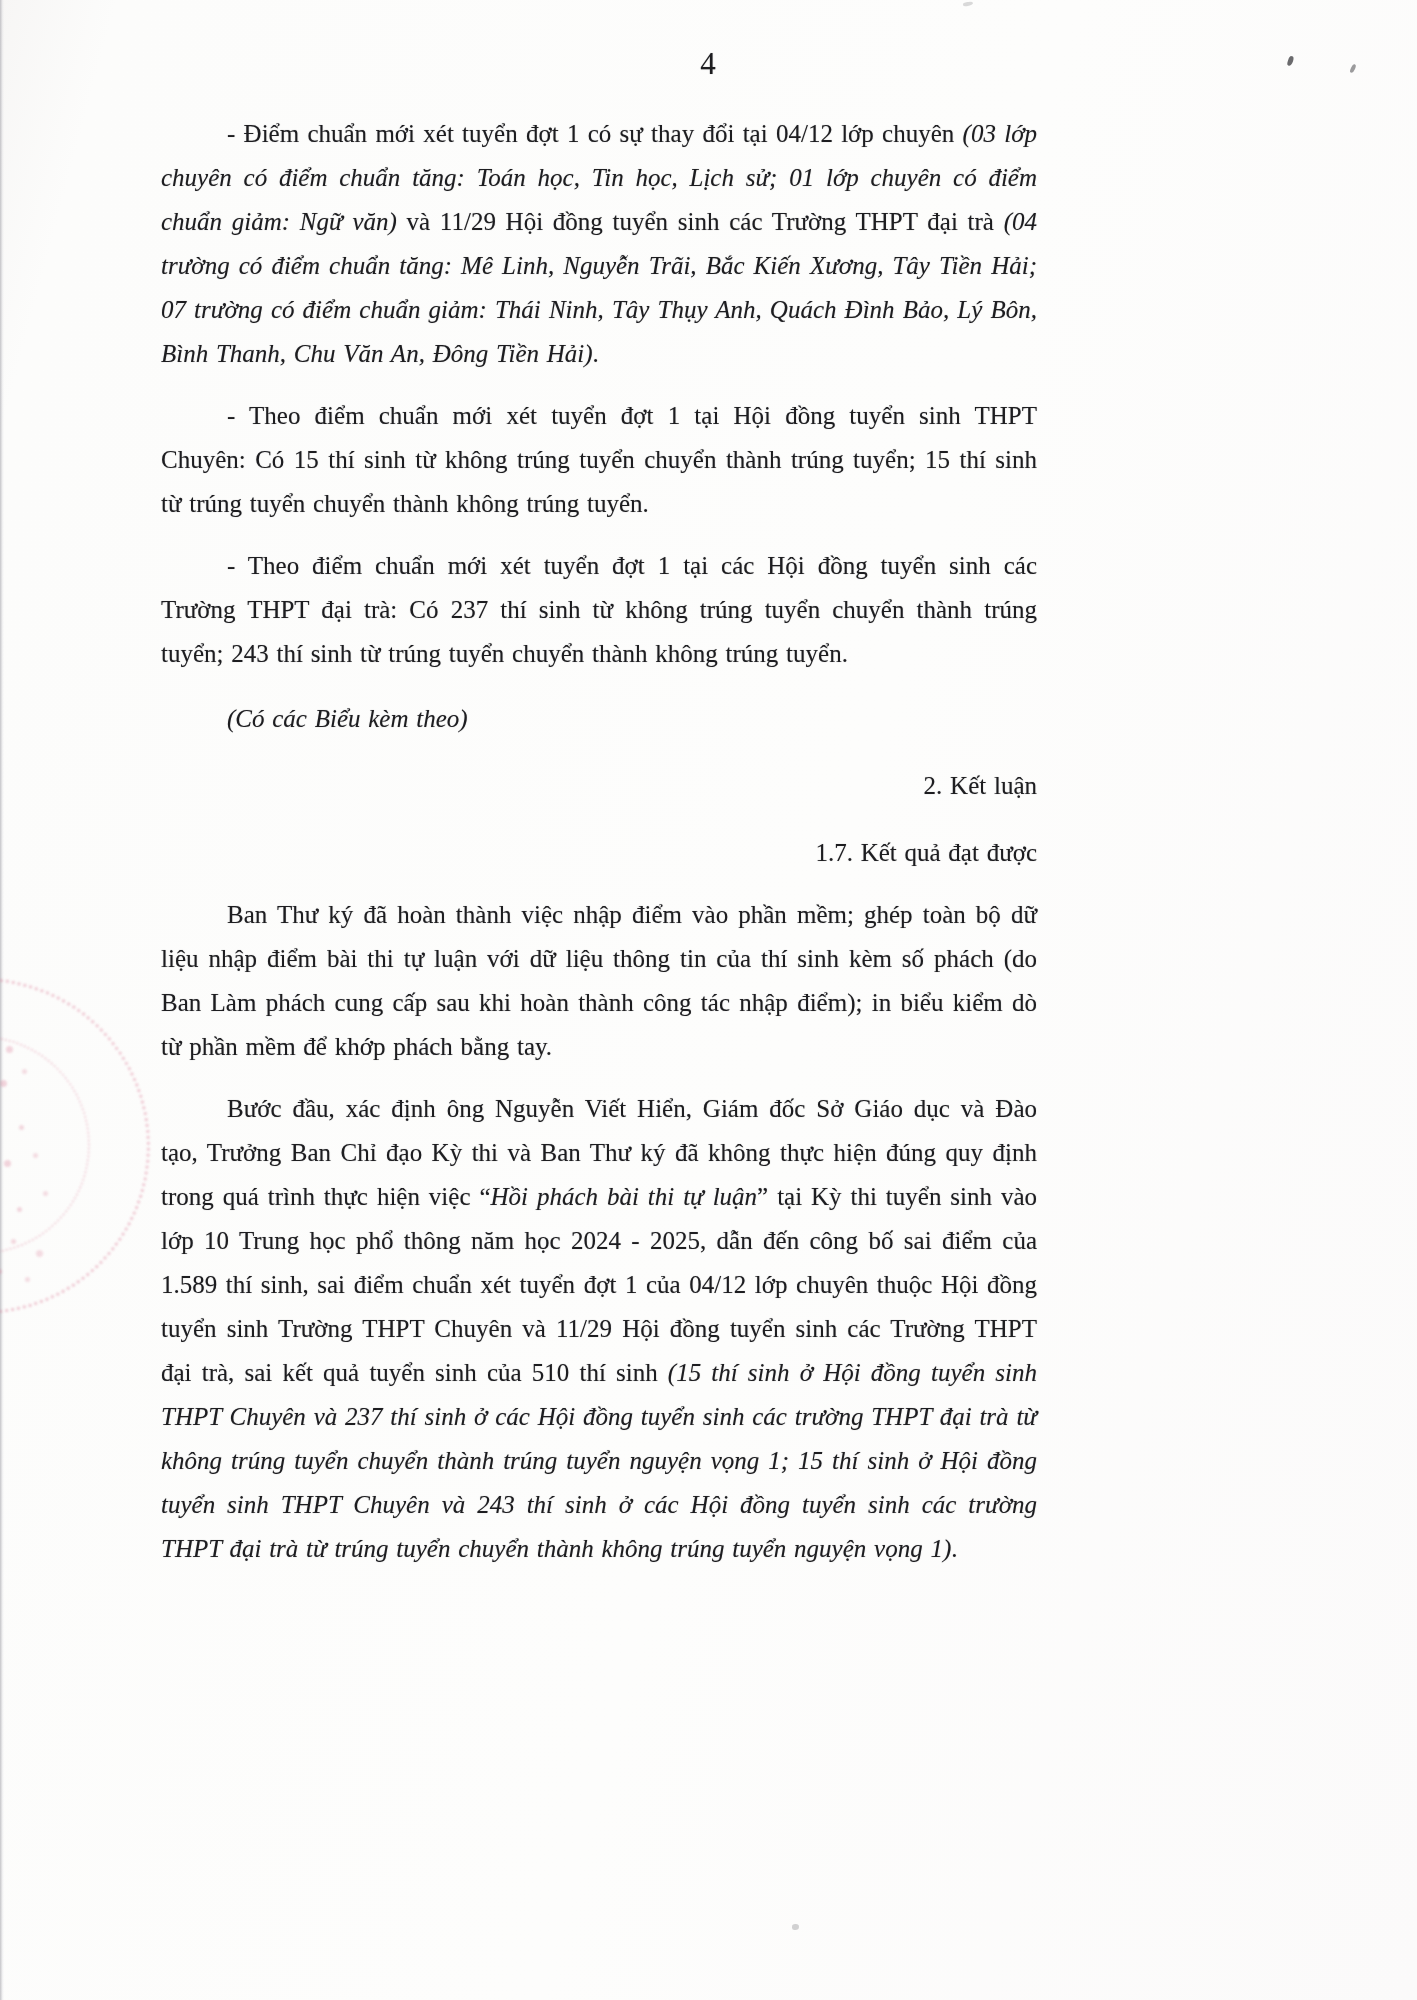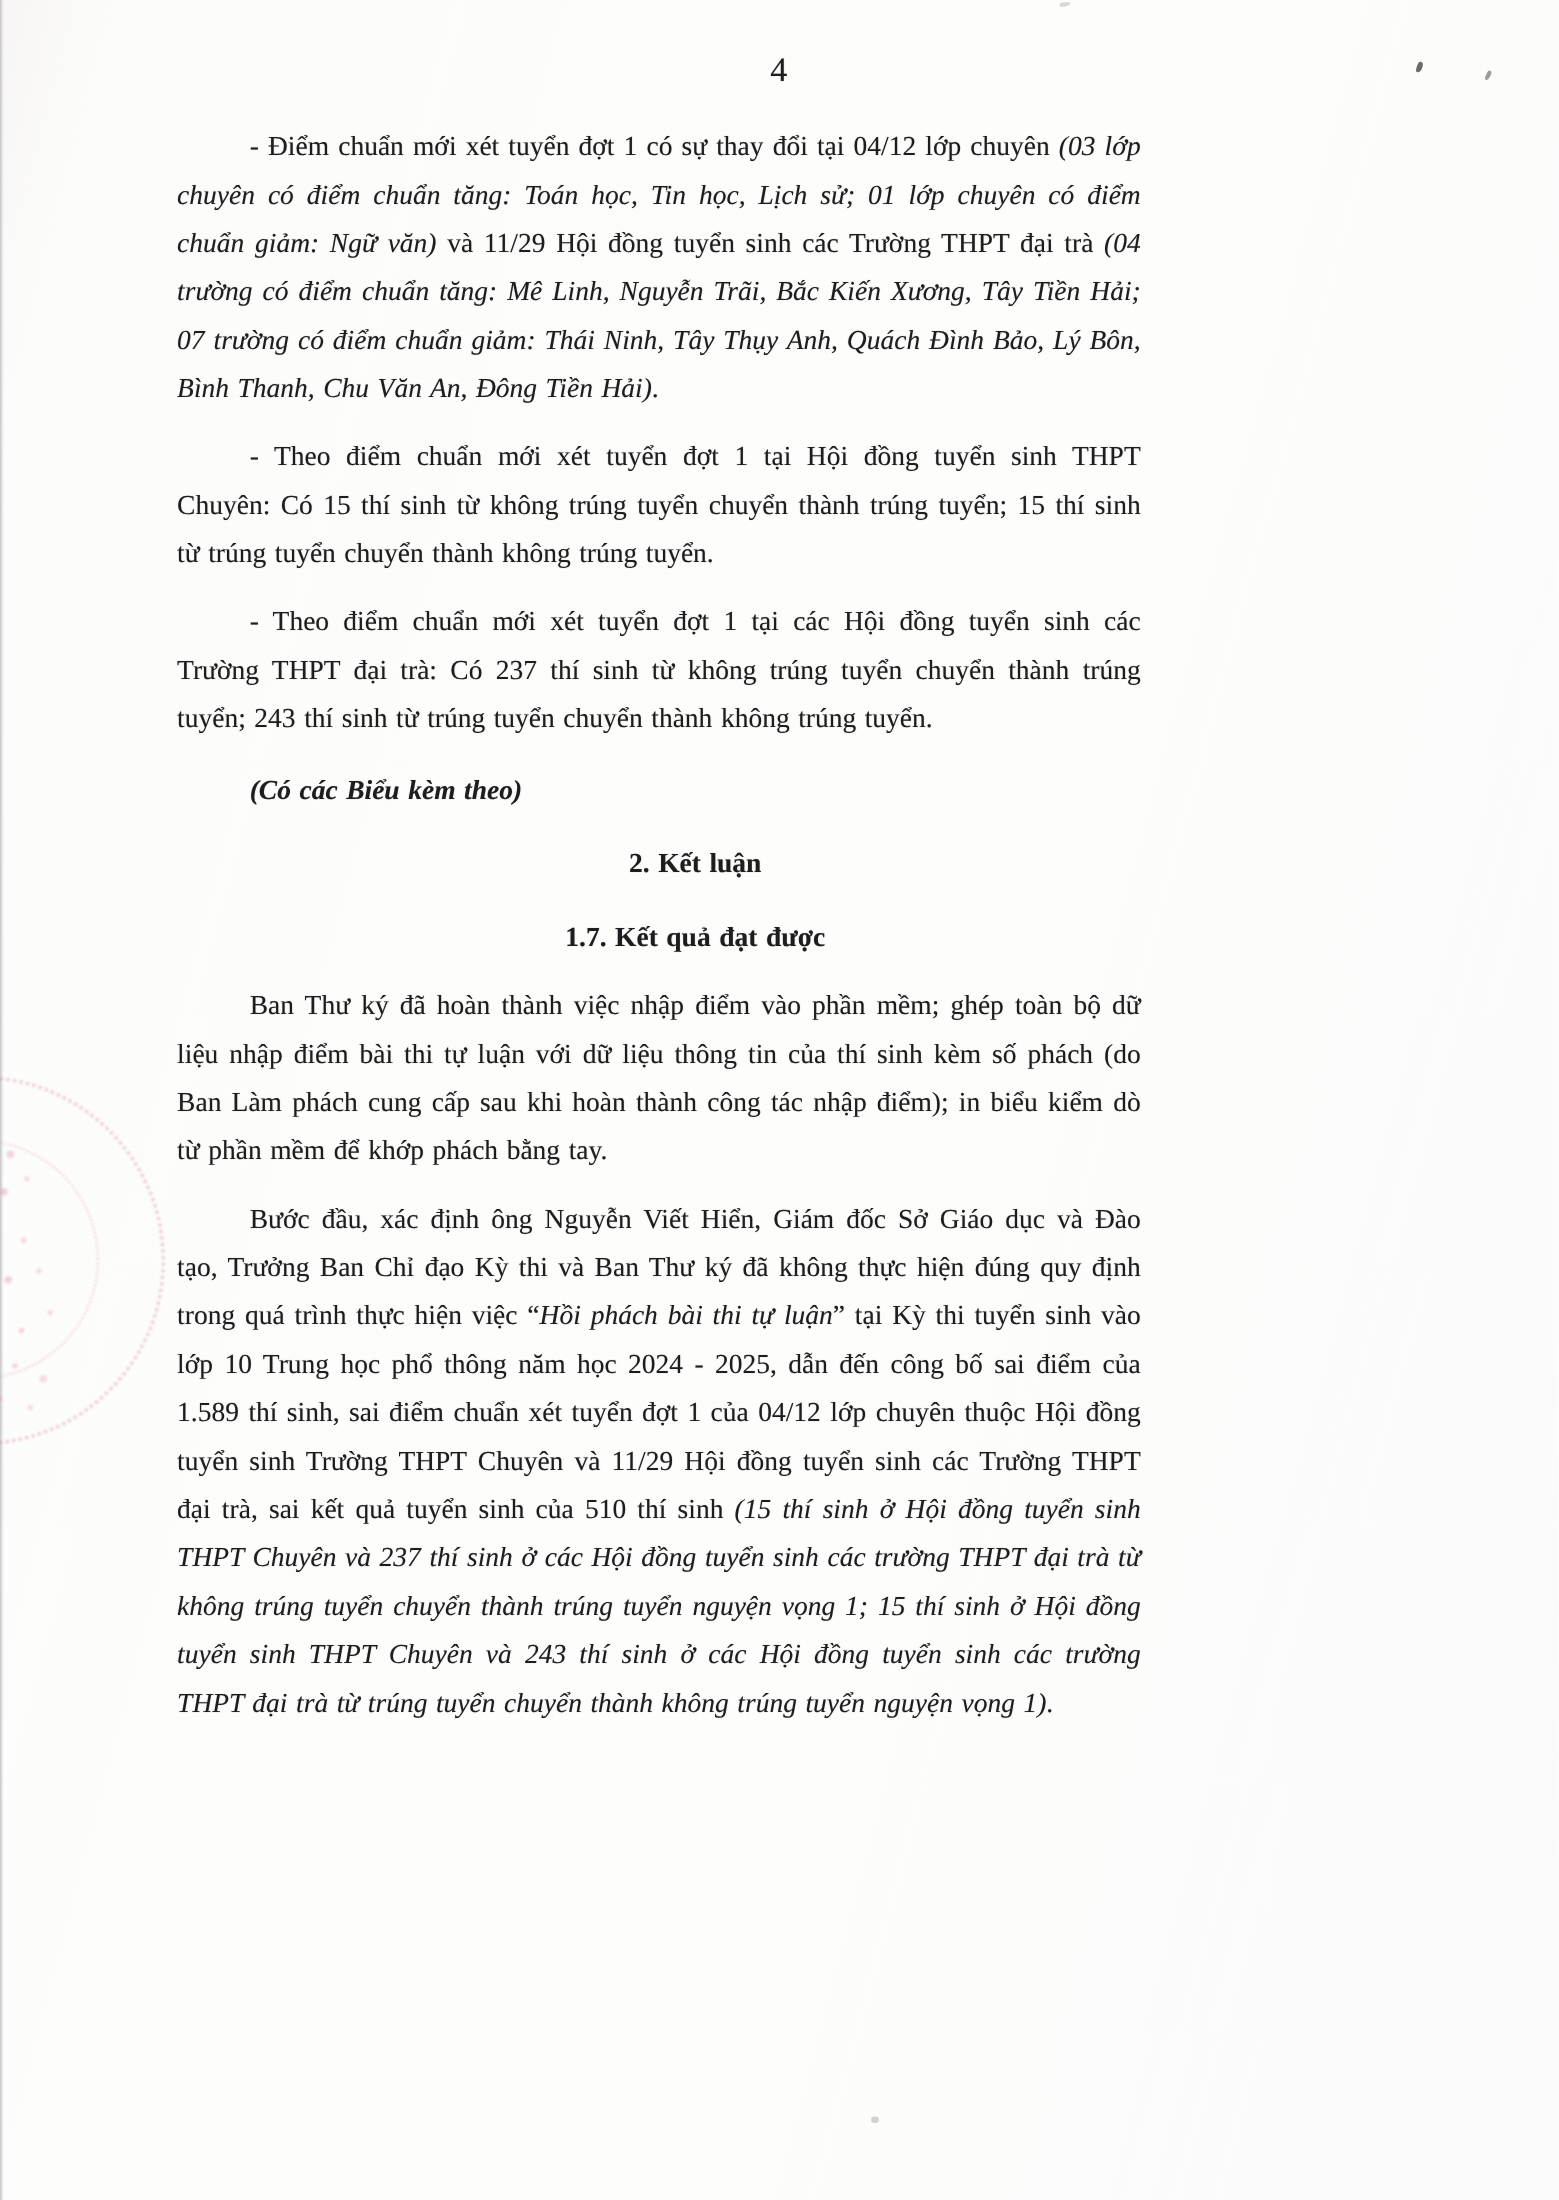--- a/index.html
+++ b/index.html
@@ -25,24 +25,24 @@
     position: absolute; left: 161px; top: 94px; width: 876px;
   }
   .doc-body p.block {
     margin: 0; padding: 18px 0 0 0;
     font-size: 25px; line-height: 44px;
     text-align: justify; text-indent: 66px;
     text-shadow: 0 0 1px rgba(30,30,35,0.38);
     word-spacing: 1.5px;
   }
   .doc-body p.heading {
-    font-weight: bold; padding-top: 23px;
-    text-align: center;
+    font-weight: normal; padding-top: 23px;
+    text-align: right;
   }
-  .doc-body p.note { font-style: italic; padding-top: 21px; text-align: left; font-weight: bold; }
+  .doc-body p.note { font-style: italic; padding-top: 21px; text-align: left; }
   .it { font-style: italic; }
   
   .stamp {
     position: absolute; left: -186px; top: 978px;
     width: 330px; height: 330px; border-radius: 50%;
     border: 3px dotted rgba(219,125,152,0.45);
     filter: blur(1.2px);
     opacity: 0.85;
   }
   .stamp::before {

